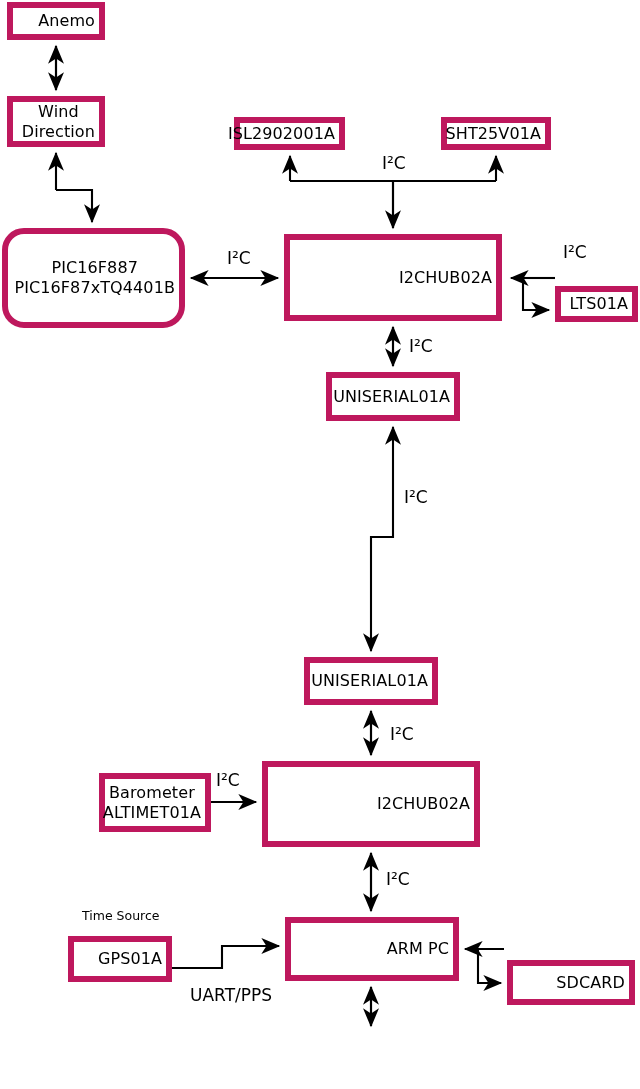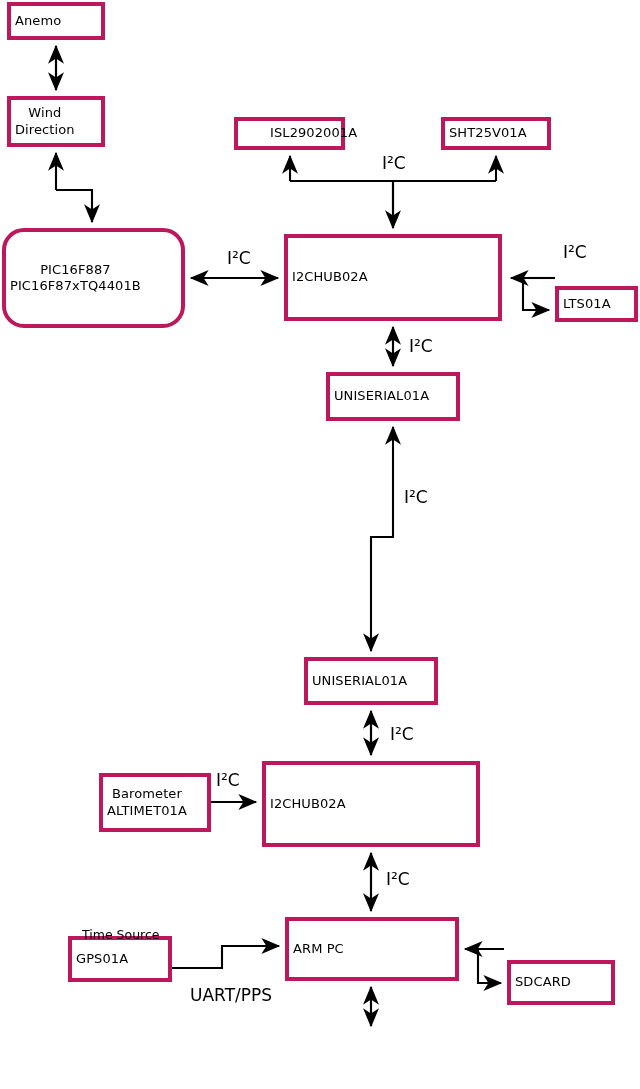--- a/index.html
+++ b/index.html
@@ -7,27 +7,27 @@
   body{
     font-family:"DejaVu Sans","Liberation Sans",sans-serif;
     width:640px;height:1089px;
     position:relative;overflow:hidden;
     color:#000000;
   }
   #diagram{position:absolute;left:0;top:0;width:640px;height:1089px;}
   .box{
     position:absolute;
     box-sizing:border-box;
-    border:4px solid #be185d;
+    border:6px solid #be185d;
     background:#ffffff;
     display:flex;
     align-items:center;
-    justify-content:flex-start;
+    justify-content:flex-end;
     text-align:center;
-    font-size:13px;
+    font-size:16px;
     line-height:1.25;
     letter-spacing:0.1px;
     z-index:3;
   }
   .box .lbl{display:block;white-space:pre-line;padding:0 4px;}
   .edge-label{
     position:absolute;
     font-size:17px;
     line-height:1;
     white-space:nowrap;
@@ -141,29 +141,29 @@
   <div class="box" style="left:75px;top:773px;width:112px;height:59px;margin-left:24px;">
     <span class="lbl">Barometer
 ALTIMET01A</span>
   </div>
   <div class="box" style="left:68px;top:936px;width:104px;height:46px;">
     <span class="lbl">GPS01A</span>
   </div>
   <div class="box" style="left:285px;top:917px;width:174px;height:64px;">
     <span class="lbl">ARM PC</span>
   </div>
-  <div class="box" style="left:507px;top:960px;width:108px;height:45px;">
+  <div class="box" style="left:507px;top:960px;width:128px;height:45px;">
     <span class="lbl">SDCARD</span>
   </div>
 
   <div class="edge-label" style="left:382px;top:155px;">I²C</div>
   <div class="edge-label" style="left:227px;top:250px;">I²C</div>
   <div class="edge-label" style="left:563px;top:244px;">I²C</div>
   <div class="edge-label" style="left:409px;top:338px;">I²C</div>
   <div class="edge-label" style="left:404px;top:489px;">I²C</div>
   <div class="edge-label" style="left:390px;top:726px;">I²C</div>
   <div class="edge-label" style="left:216px;top:772px;">I²C</div>
   <div class="edge-label" style="left:386px;top:871px;">I²C</div>
   <div class="edge-label" style="left:190px;top:987px;">UART/PPS</div>
 
-  <div class="plain-label" style="left:82px;top:910px;margin-top:19px;">Time Source</div>
+  <div class="plain-label" style="left:82px;top:910px;">Time Source</div>
 
 </div>
 
 </body></html>

